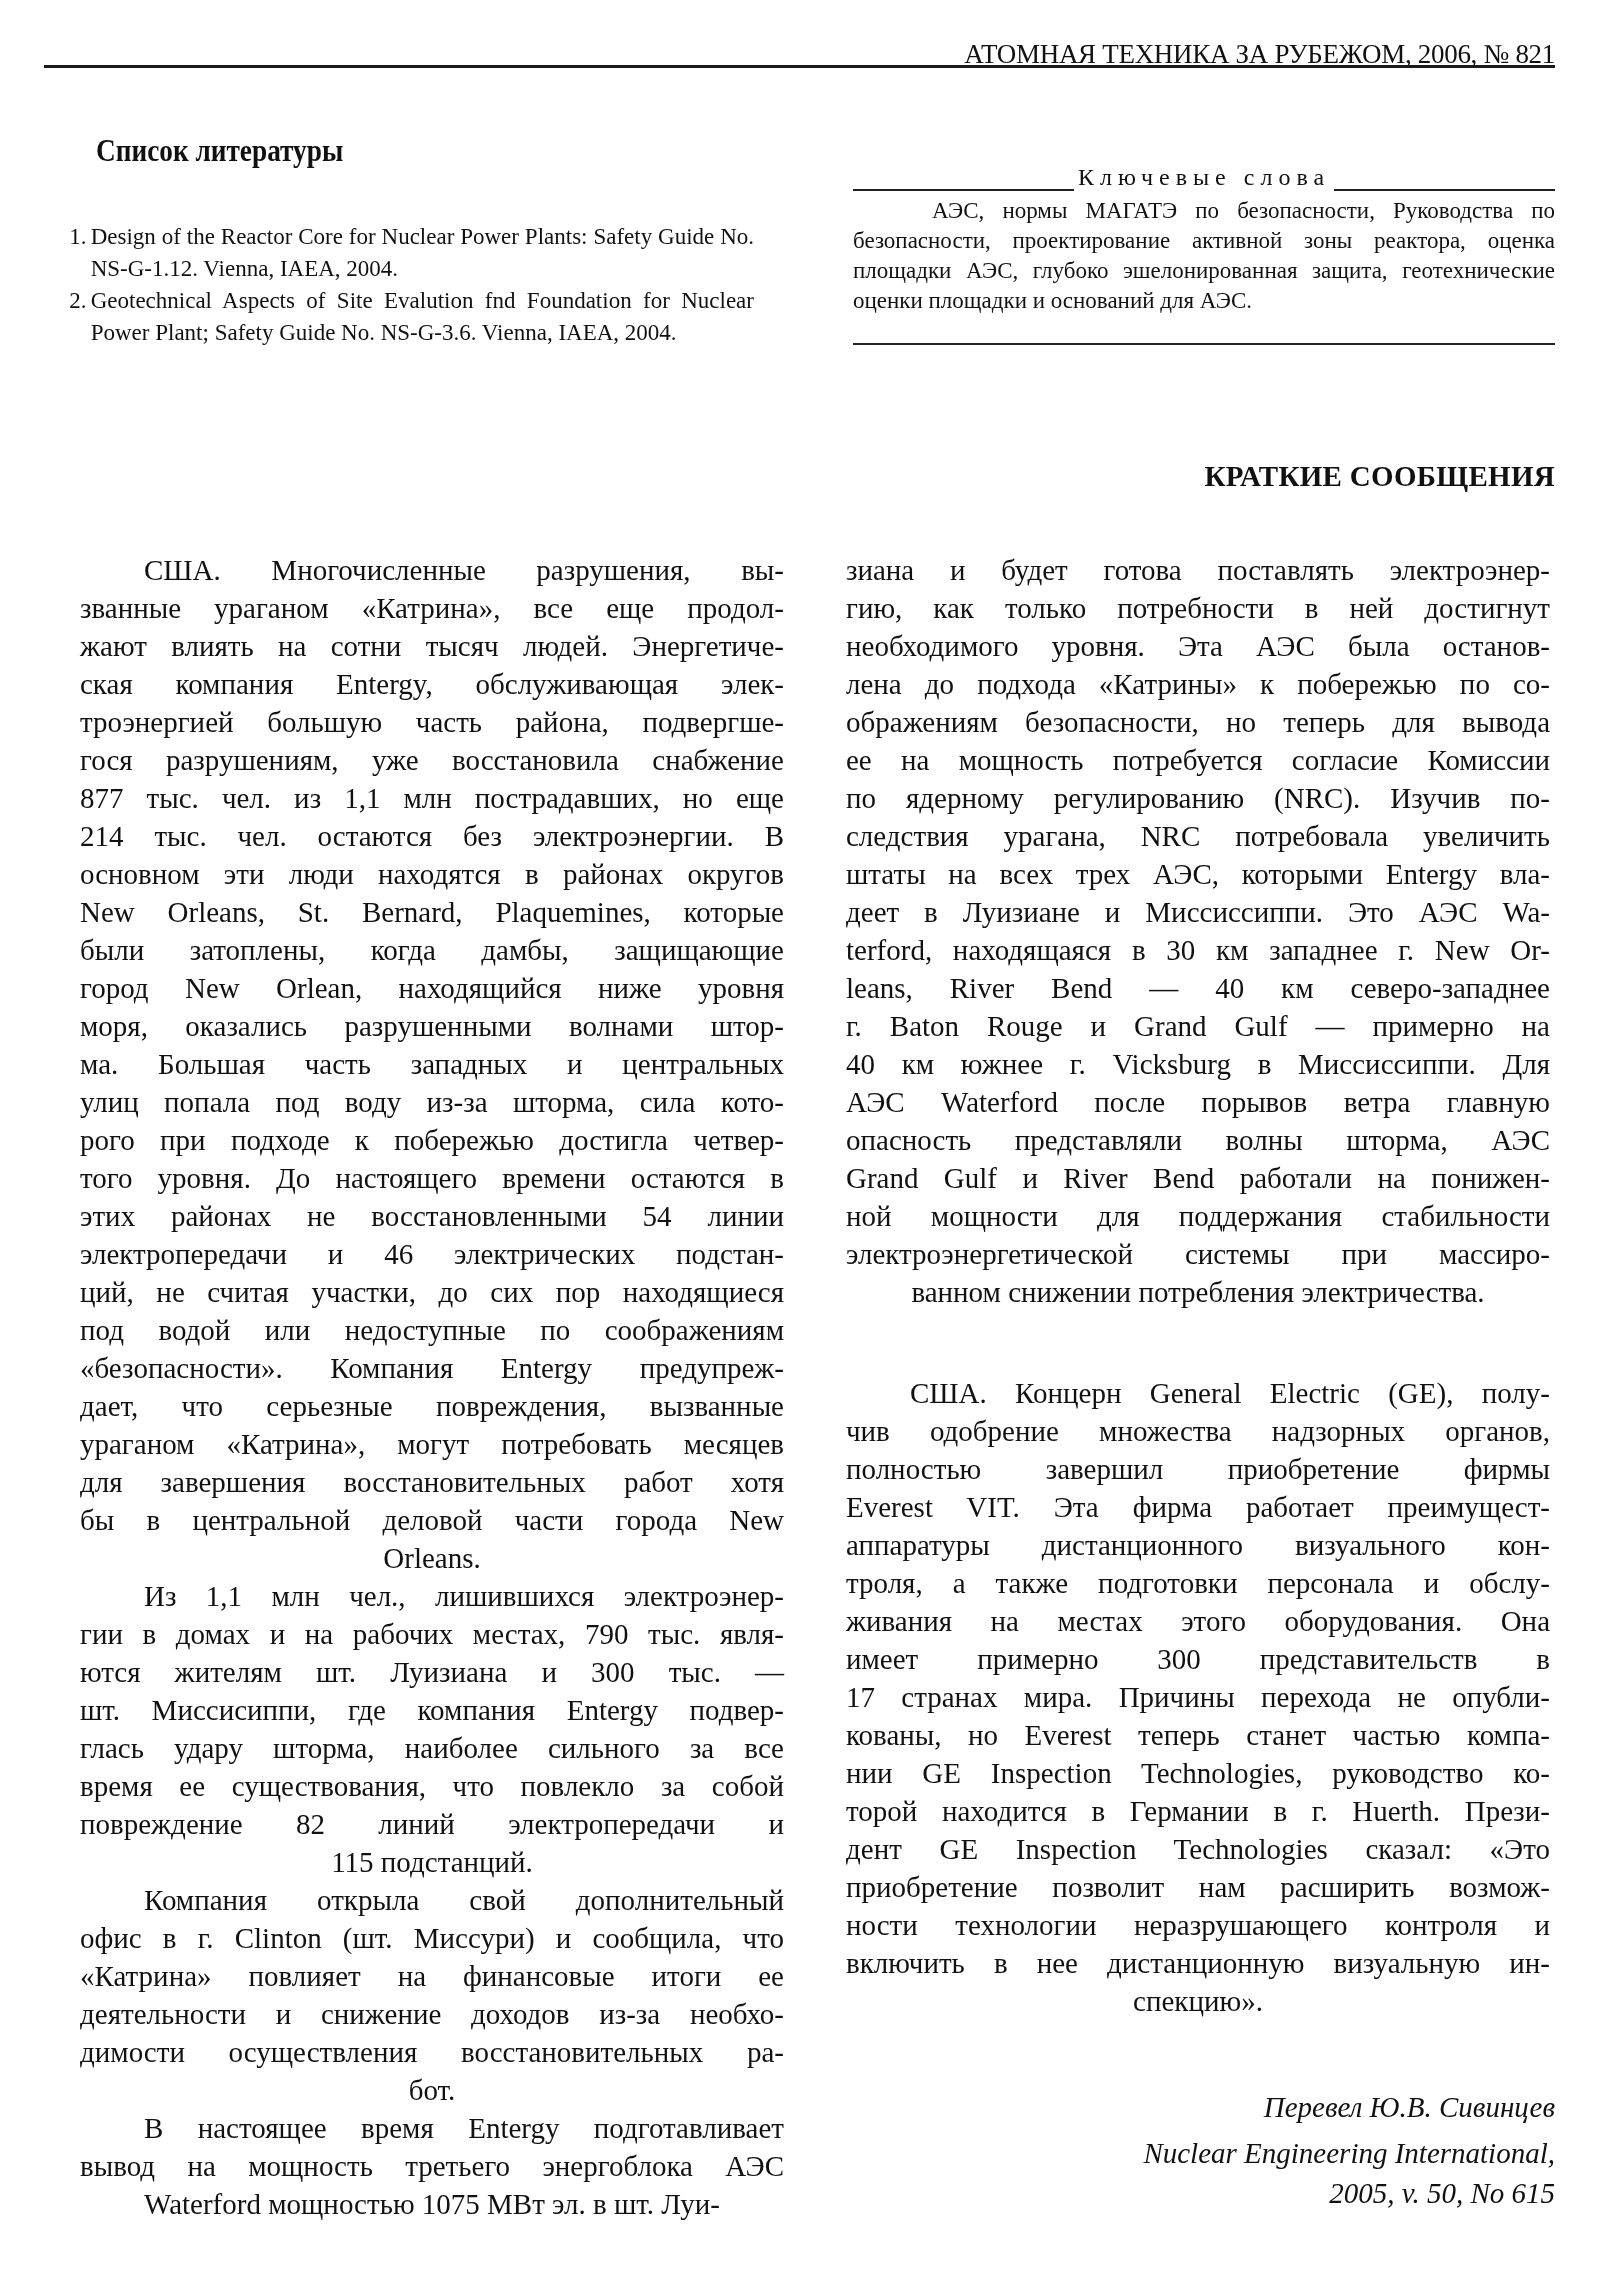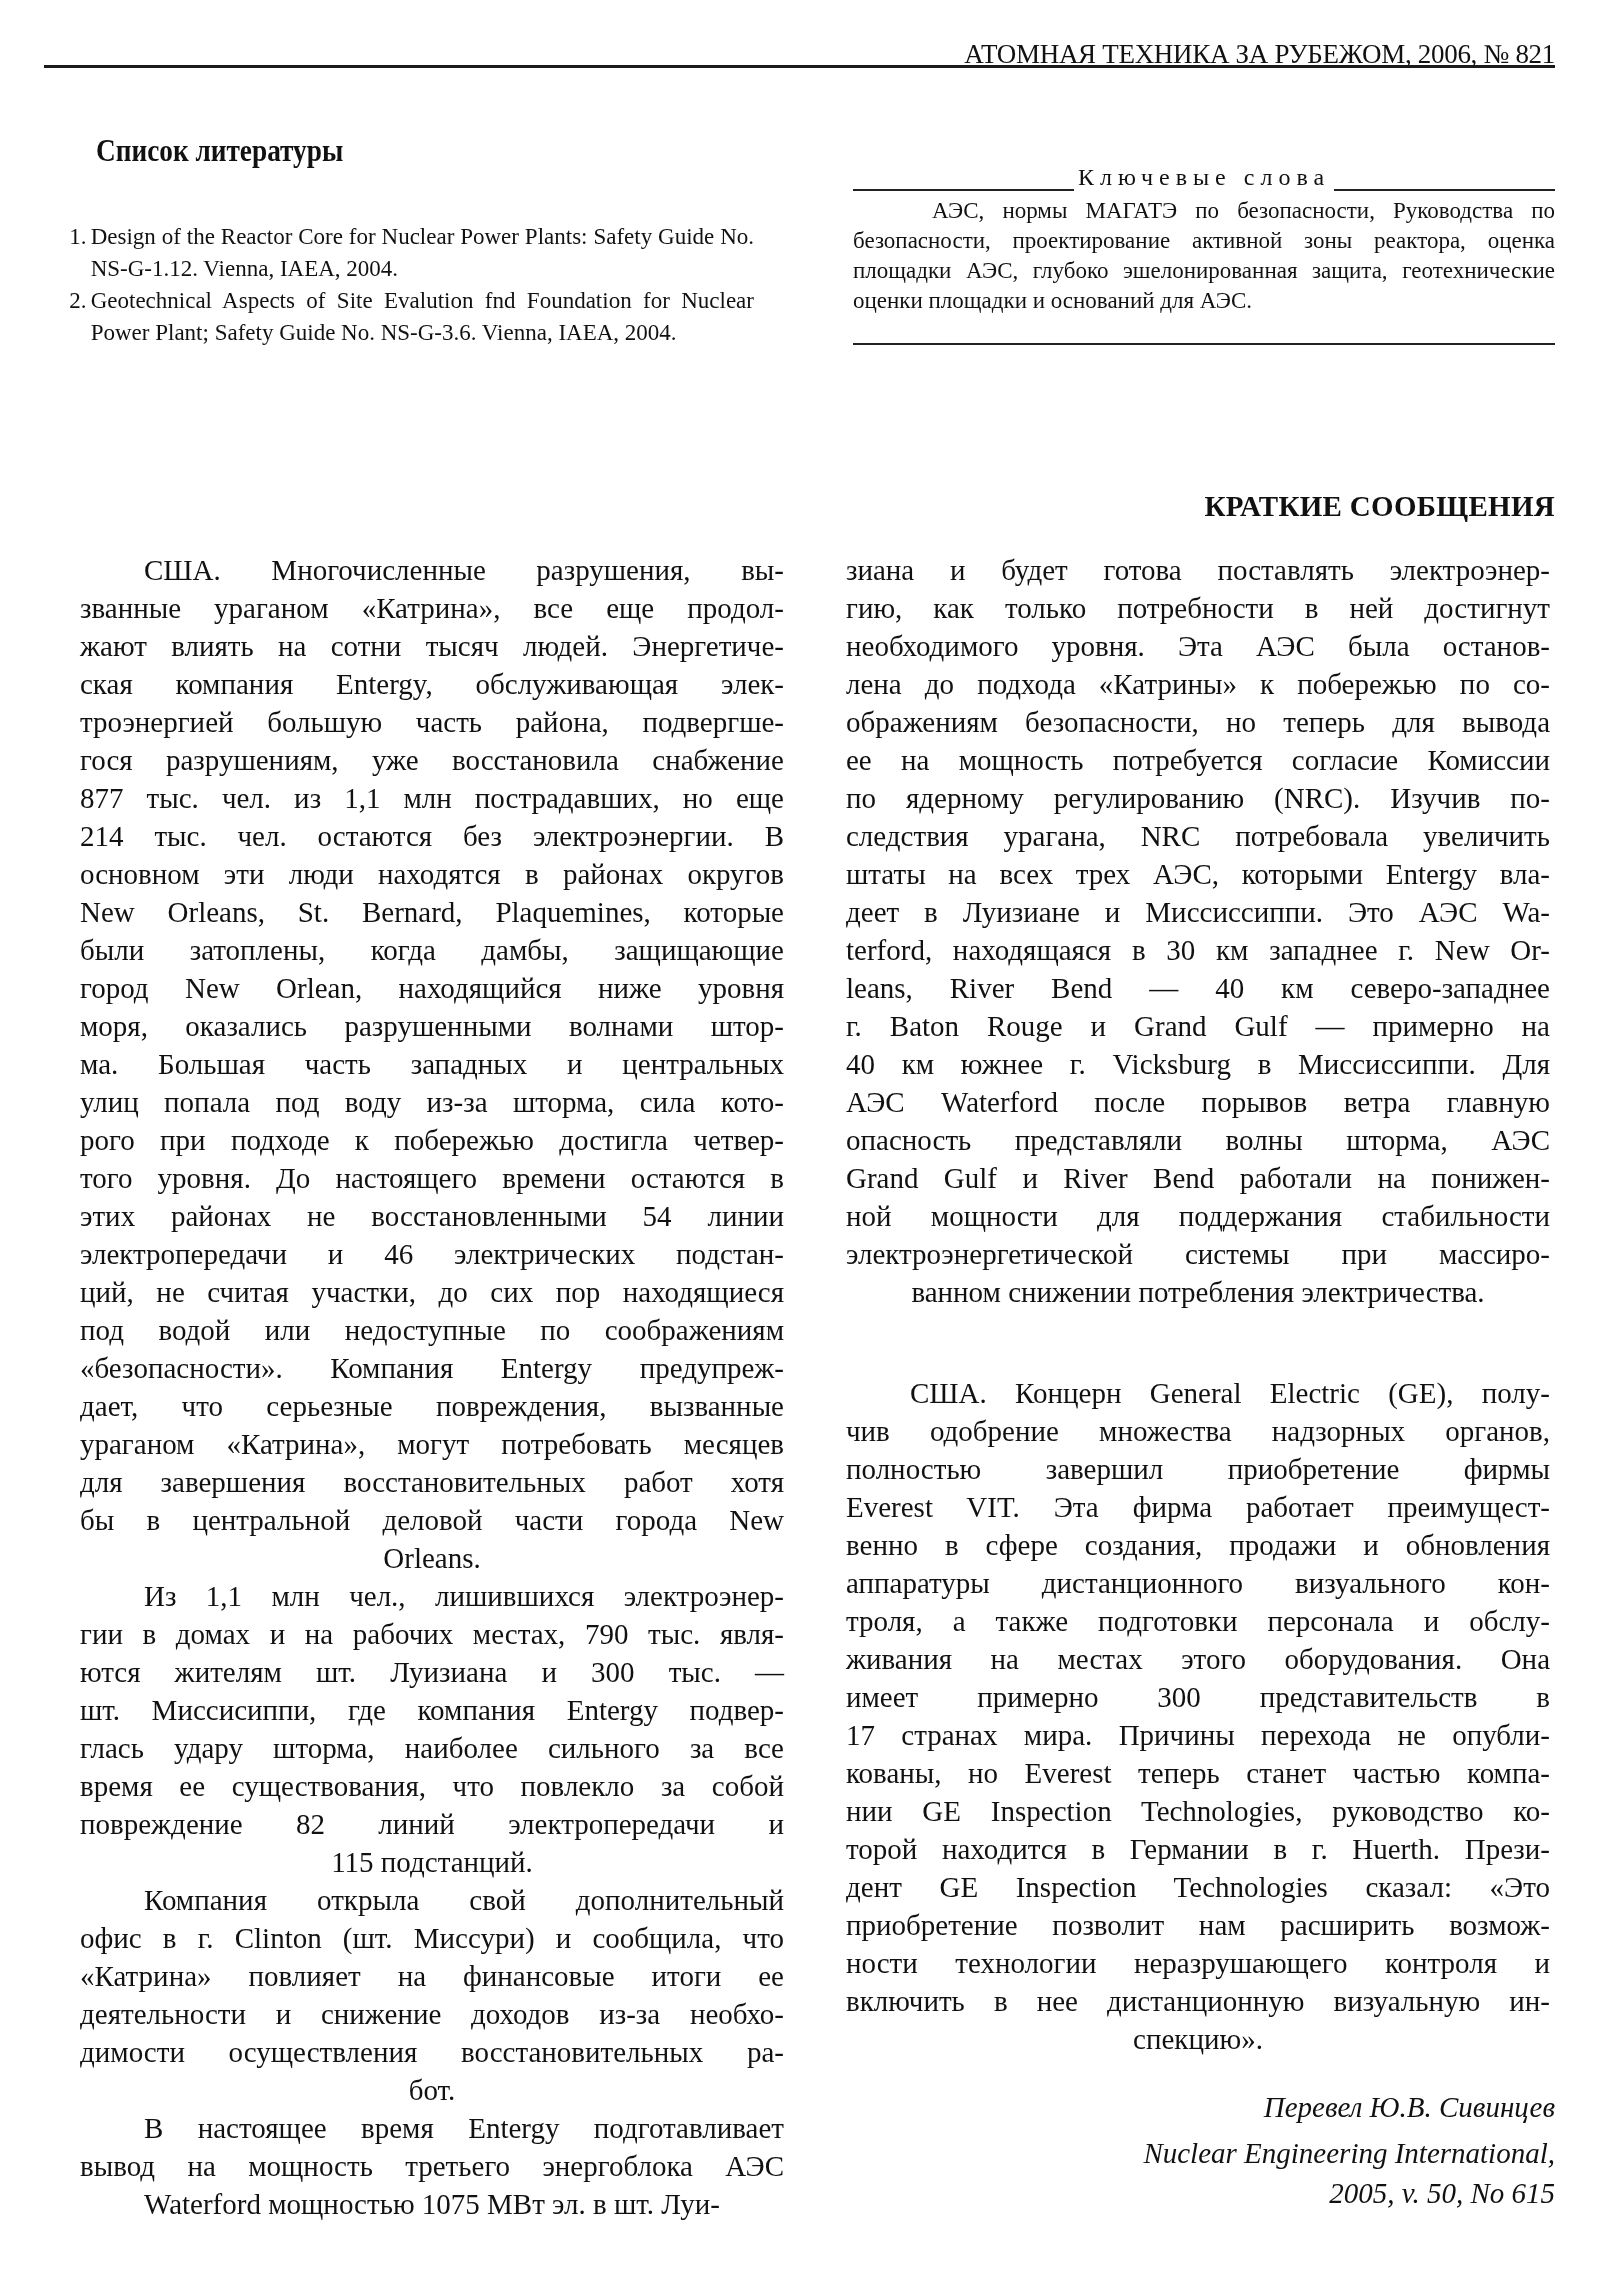--- a/index.html
+++ b/index.html
@@ -32,21 +32,21 @@
     display: flex; align-items: flex-end; font-size: 24px; height: 33px;
   }
   .kw-title-row .line { flex: 1; height: 2px; background: #222; }
   .kw-title { letter-spacing: 6px; padding: 0 4px; }
   .kw-text {
     font-size: 23px; line-height: 30px; text-align: justify; text-indent: 79px; margin-top: 5.3px;
   }
   .kw-bottom-rule { height: 2px; background: #222; margin-top: 27px; }
 
   .section-title {
-    position: absolute; right: 47px; top: 490px;
+    position: absolute; right: 47px; top: 460px;
     font-weight: bold; font-size: 29px; letter-spacing: 0.3px;
   }
   .col {
     position: absolute; top: 551px; width: 704px;
     font-size: 29px; line-height: 38px; text-align: justify;
   }
   .col.left { left: 80px; }
   .col.right { left: 846px; }
   .line-j { display: block; text-align: justify; text-align-last: justify; white-space: nowrap; height: 38px; overflow: visible; }
   .line-l { display: block; text-align: center; white-space: nowrap; height: 38px; }
@@ -158,21 +158,20 @@
     <span class="line-j">опасность представляли волны шторма, АЭС</span>
     <span class="line-j">Grand Gulf и River Bend работали на понижен-</span>
     <span class="line-j">ной мощности для поддержания стабильности</span>
     <span class="line-j">электроэнергетической системы при массиро-</span>
     <span class="line-l">ванном снижении потребления электричества.</span>
     <div class="gap"></div>
     <span class="line-j indent"><span class="lead">США.</span><span> Концерн General Electric (GE), полу-</span></span>
     <span class="line-j">чив одобрение множества надзорных органов,</span>
     <span class="line-j">полностью завершил приобретение фирмы</span>
     <span class="line-j">Everest VIT. Эта фирма работает преимущест-</span>
-    <span class="line-j">венно в сфере создания, продажи и обновления</span>
     <span class="line-j">аппаратуры дистанционного визуального кон-</span>
     <span class="line-j">троля, а также подготовки персонала и обслу-</span>
     <span class="line-j">живания на местах этого оборудования. Она</span>
     <span class="line-j">имеет примерно 300 представительств в</span>
     <span class="line-j">17 странах мира. Причины перехода не опубли-</span>
     <span class="line-j">кованы, но Everest теперь станет частью компа-</span>
     <span class="line-j">нии GE Inspection Technologies, руководство ко-</span>
     <span class="line-j">торой находится в Германии в г. Huerth. Прези-</span>
     <span class="line-j">дент GE Inspection Technologies сказал: «Это</span>
     <span class="line-j">приобретение позволит нам расширить возмож-</span>

